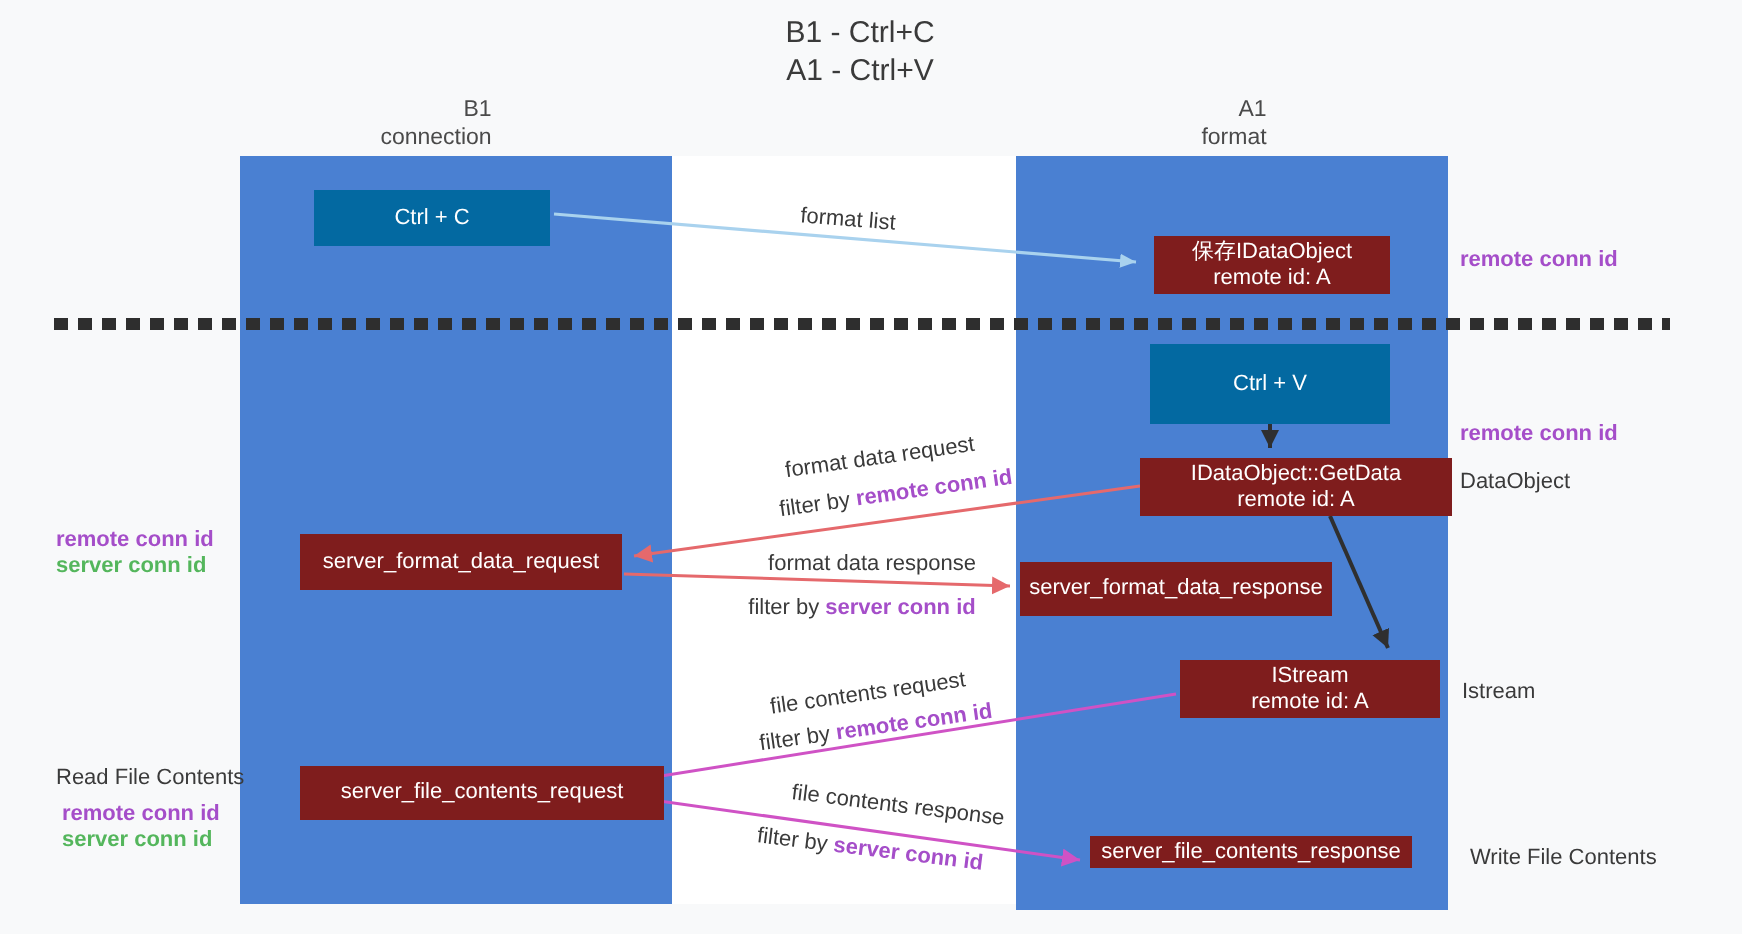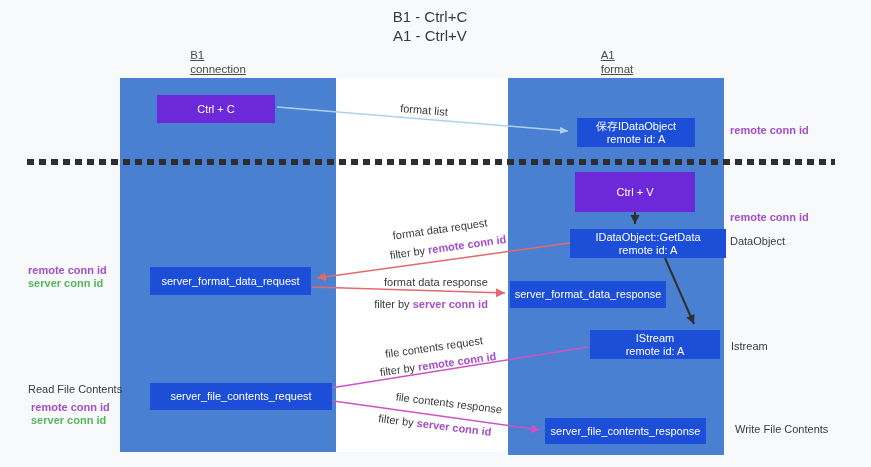--- a/index.html
+++ b/index.html
@@ -12,38 +12,38 @@
     width:871px;height:467px;
     background:#f8f9fa;
     overflow:hidden;
   }
   .title{
     position:absolute;left:430px;transform:translateX(-50%);
     font-size:15px;color:#3a3a3a;white-space:nowrap;
   }
   .lifeline-header{
     position:absolute;transform:translateX(-50%);
-    text-align:left;font-size:11.5px;color:#4a4a4a;line-height:14px;white-space:nowrap;text-decoration:underline;
+    text-align:right;font-size:11.5px;color:#4a4a4a;line-height:14px;white-space:nowrap;
   }
   .band{
     position:absolute;left:120px;top:78px;width:604px;height:374px;
     background:#ffffff;
   }
   .col{
     position:absolute;top:78px;width:216px;
     background:#4a80d2;
   }
   .box{
     position:absolute;
     color:#ffffff;font-size:11px;line-height:13px;
     display:flex;flex-direction:column;align-items:center;justify-content:center;
     text-align:center;white-space:nowrap;
   }
-  .green{background:#6d28d9;align-items:center;}
-  .orange{background:#1d4ed8;}
+  .green{background:#0369a1;align-items:center;}
+  .orange{background:#7f1d1d;}
   .flow-label{
     position:absolute;transform:translate(-50%,-50%);
     font-size:11px;color:#3a3a3a;white-space:nowrap;
   }
   .rot-up{transform:translate(-50%,-50%) rotate(-8deg);}
   .rot-dn{transform:translate(-50%,-50%) rotate(7deg);}
   .rot-sm{transform:translate(-50%,-50%) rotate(4.5deg);}
   .side-label{
     position:absolute;font-size:11px;color:#3a3a3a;white-space:nowrap;line-height:13px;
   }
@@ -130,21 +130,21 @@
 
   <div class="box orange" style="left:590px;top:330px;width:130px;height:29px;">
     <div>IStream</div>
     <div>remote id: A</div>
   </div>
 
   <div class="box orange" style="left:150px;top:383px;width:182px;height:27px;">
     <div>server_file_contents_request</div>
   </div>
 
-  <div class="box orange" style="left:545px;top:418px;width:161px;height:26px;">
+  <div class="box orange" style="left:545px;top:418px;width:161px;height:16px;">
     <div>server_file_contents_response</div>
   </div>
 
   <div class="flow-label rot-sm" style="left:424px;top:110px;">format list</div>
 
   <div class="flow-label rot-up" style="left:440px;top:229px;">format data request</div>
   <div class="flow-label rot-up" style="left:448px;top:247px;"><span>filter by </span><span class="purple">remote conn id</span></div>
 
   <div class="flow-label" style="left:436px;top:282px;">format data response</div>
   <div class="flow-label" style="left:431px;top:304px;"><span>filter by </span><span class="purple">server conn id</span></div>

